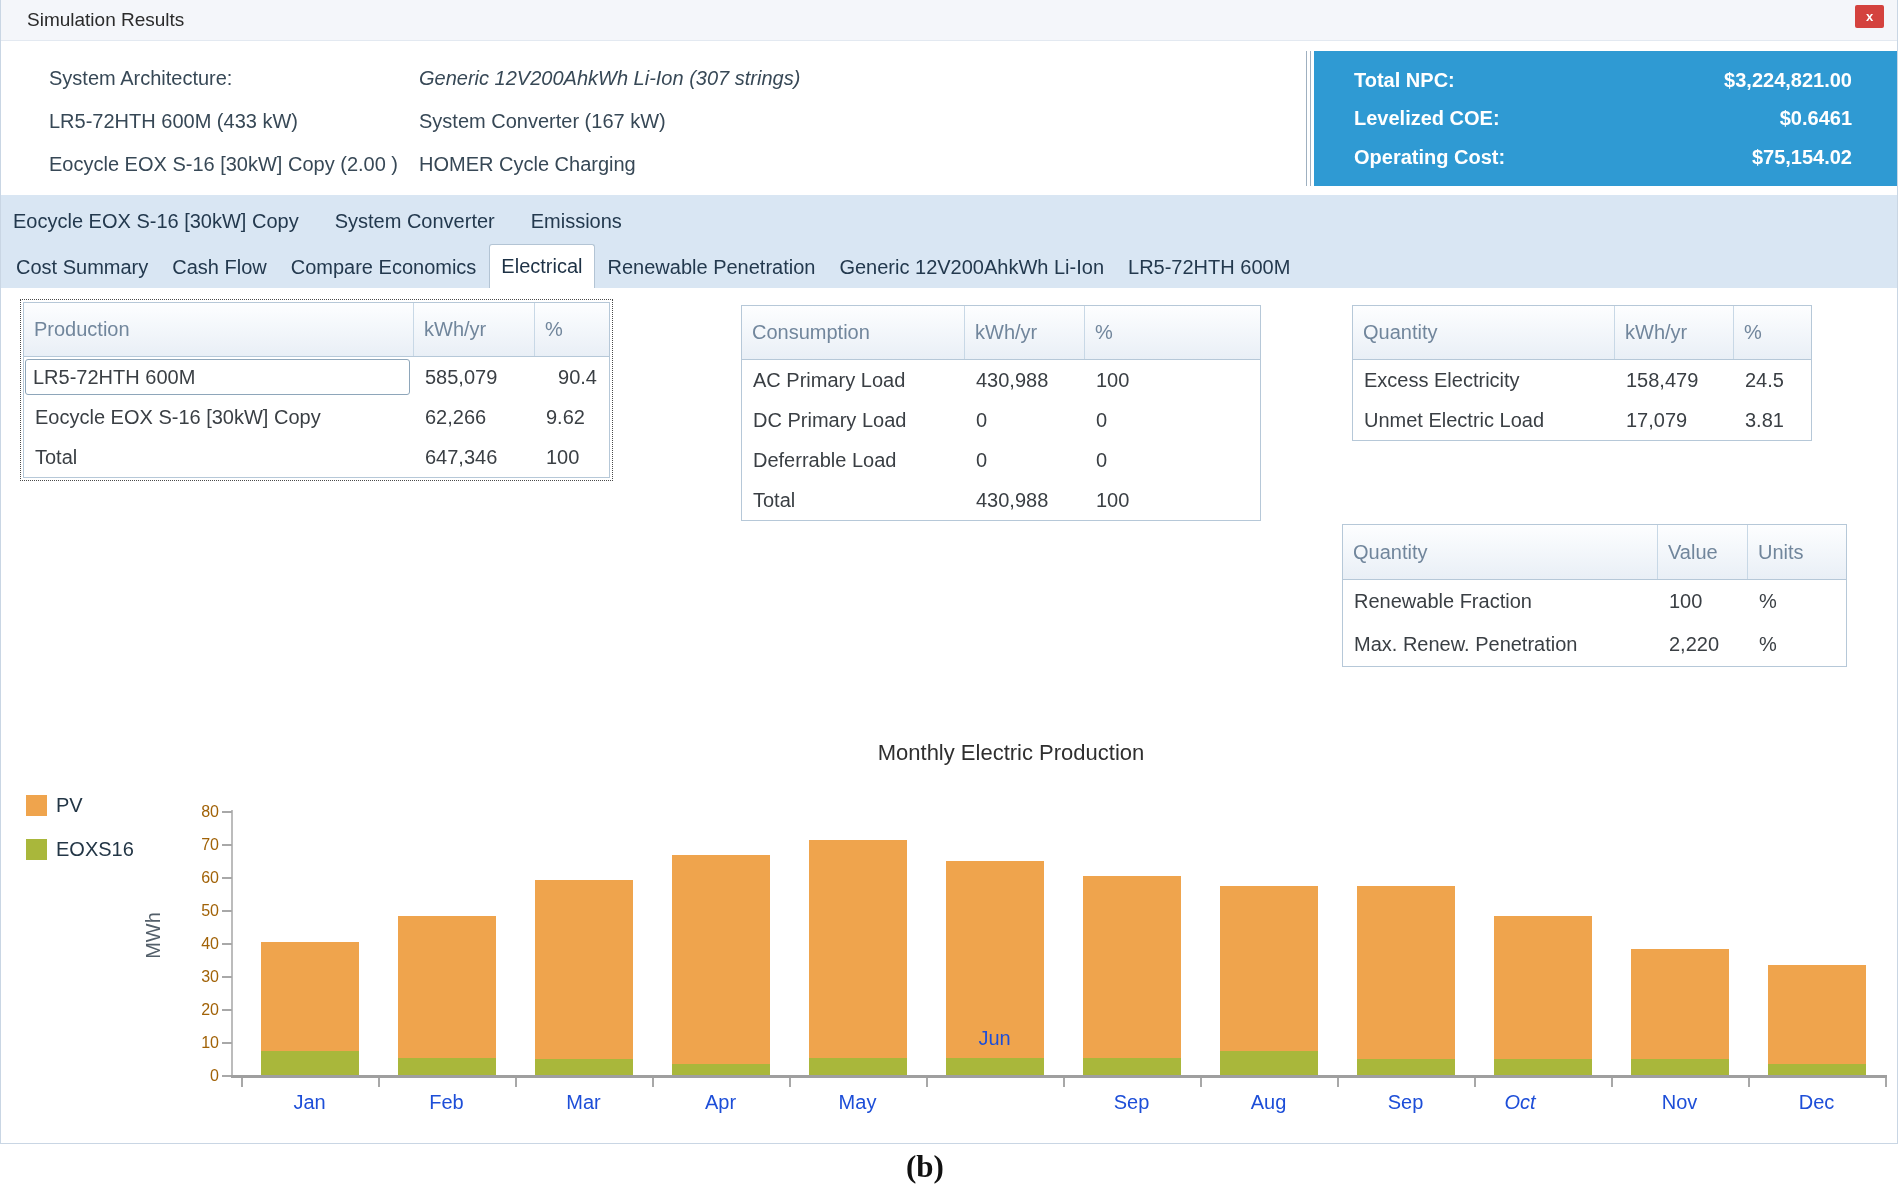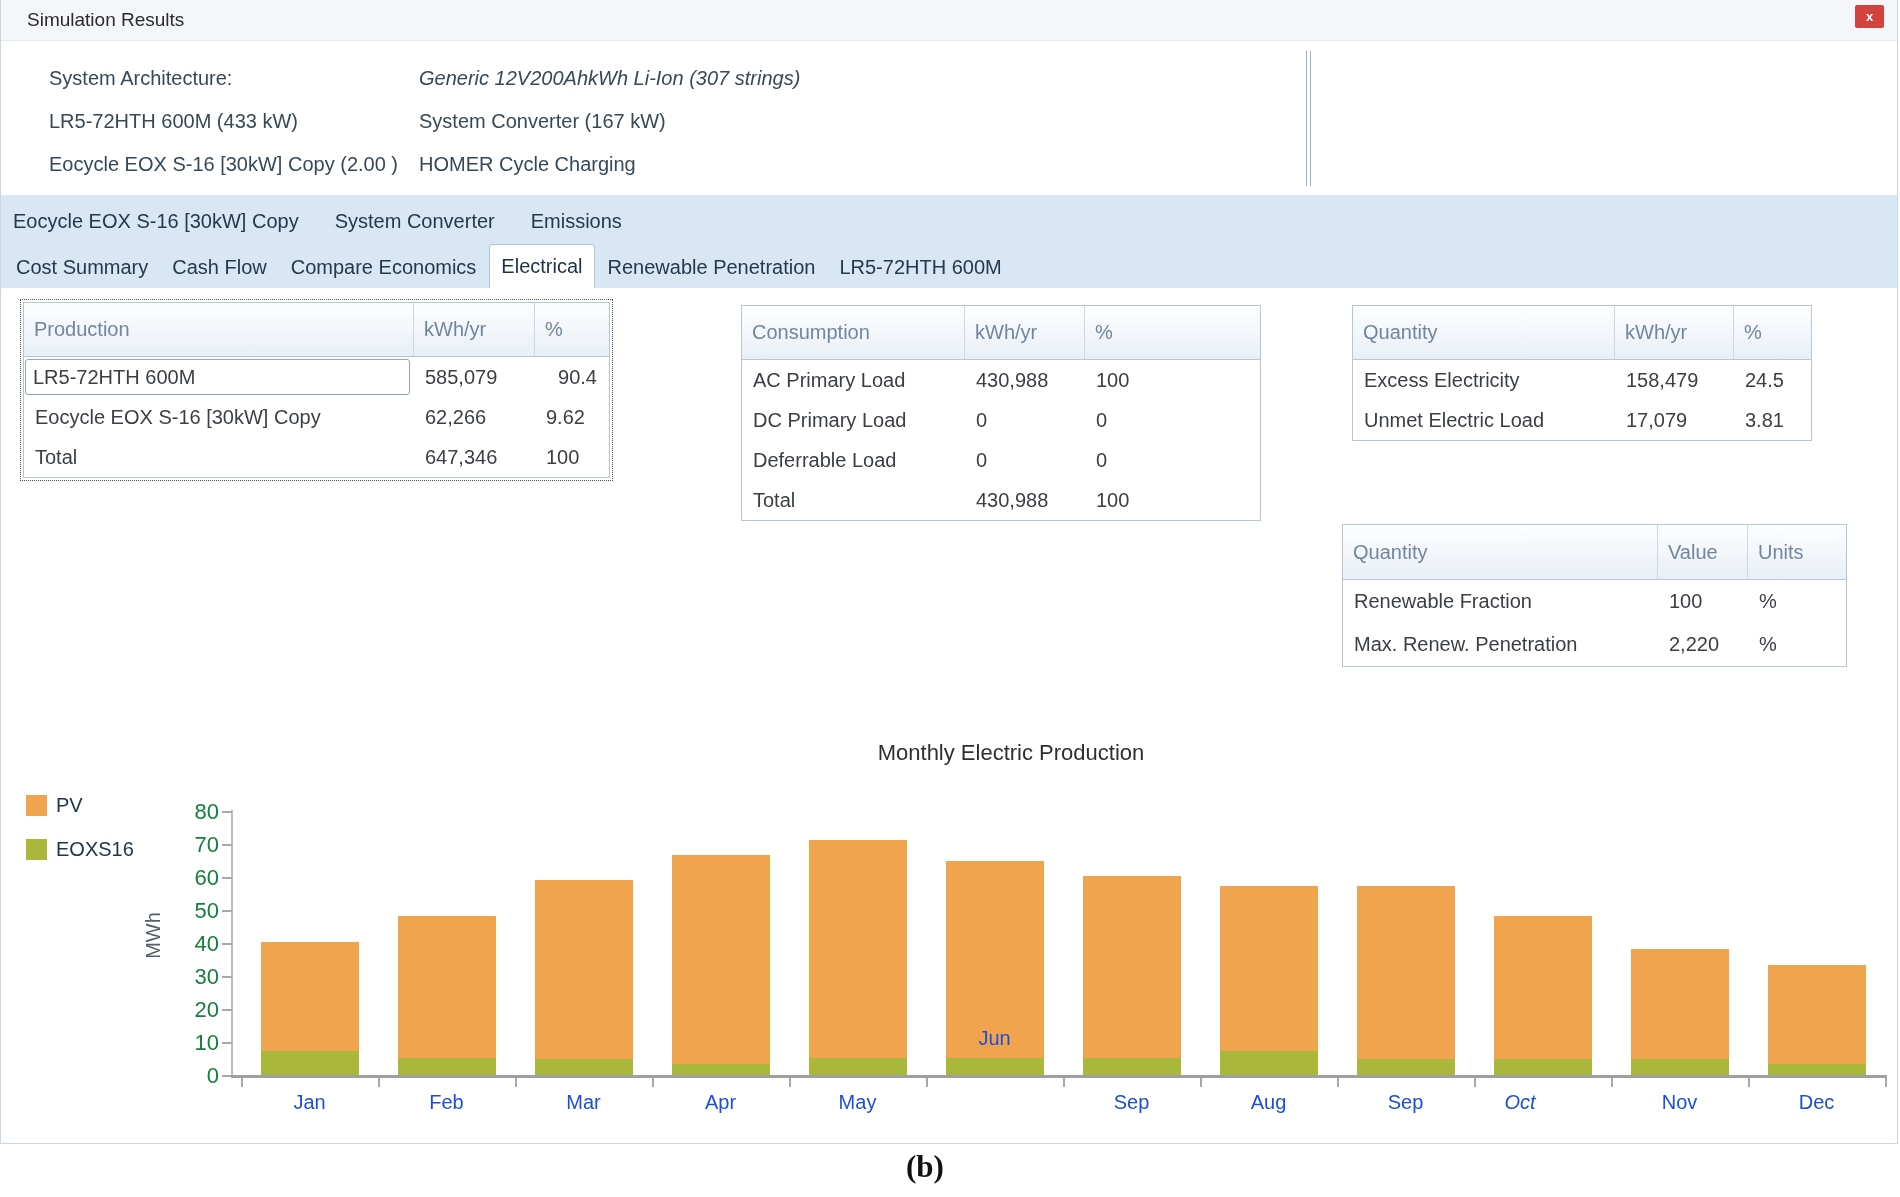--- a/index.html
+++ b/index.html
@@ -26,21 +26,21 @@
   .thead{display:flex;background:linear-gradient(#fdfeff,#e9eff6);border-bottom:1px solid #b6c8d8;}
   .hcell{box-sizing:border-box;padding-left:10px;color:#71869c;font-size:20px;white-space:nowrap;overflow:hidden;}
   .hcell{border-right:1px solid #c8d8e6;}
   .hcell:last-child{border-right:none;}
   .trow{display:flex;}
   .tcell{box-sizing:border-box;padding-left:11px;color:#3a3f44;font-size:20px;white-space:nowrap;overflow:hidden;}
   .selbox{display:block;border:1px solid #8ea6ba;border-radius:3px;background:#fff;margin:2px 4px 2px 1px;padding-left:7px;box-sizing:border-box;}
   #prod-wrap{position:absolute;left:19px;top:299px;border:1px dotted #4a4a4a;padding:2px;}
   #tbl-production{position:relative;left:0;top:0;}
   
-  .ytick-label{position:absolute;width:70px;text-align:right;font-size:22px;color:#15803d;line-height:28px;}
+  .ytick-label{position:absolute;width:70px;text-align:right;font-size:16px;color:#a16207;line-height:28px;}
   .ytick-mark{position:absolute;height:2px;background:#a8a8a8;}
   .xtick-mark{position:absolute;width:2px;background:#a8a8a8;}
   .month-label{position:absolute;width:110px;text-align:center;font-size:20px;color:#1d4ed8;line-height:28px;}
   .bar-seg{position:absolute;}
   #chart-title{position:absolute;left:260px;top:740px;width:1500px;text-align:center;font-size:22px;color:#2f2f2f;}
   #yaxis-line{position:absolute;left:230px;top:810px;width:2px;height:268px;background:#bcbcbc;}
   #xaxis-line{position:absolute;left:230px;top:1075px;width:1656px;height:3px;background:#9f9f9f;z-index:2;}
   #ylabel{position:absolute;left:110px;top:924px;width:84px;text-align:center;font-size:20px;color:#535f6a;transform:rotate(-90deg);transform-origin:center center;}
   .legend-row{position:absolute;display:flex;align-items:center;gap:9px;}
   .legswatch{width:21px;height:21px;display:inline-block;}
@@ -61,33 +61,48 @@
   <div class="arch-line" style="left:48px;top:65px;">System Architecture:</div>
   <div class="arch-line" style="left:48px;top:108px;">LR5-72HTH 600M (433 kW)</div>
   <div class="arch-line" style="left:48px;top:151px;">Eocycle EOX S-16 [30kW] Copy (2.00 )</div>
   <div class="arch-line" style="left:418px;top:65px;font-style:italic;">Generic 12V200AhkWh Li-Ion (307 strings)</div>
   <div class="arch-line" style="left:418px;top:108px;">System Converter (167 kW)</div>
   <div class="arch-line" style="left:418px;top:151px;">HOMER Cycle Charging</div>
 
   <div class="vsep" style="left:1305px;"></div>
   <div class="vsep" style="left:1309px;"></div>
 
+  <div id="npc-panel">
+    <div class="npc-row">
+      <span>Total NPC:</span>
+      <span>$3,224,821.00</span>
+    </div>
+    <div class="npc-row">
+      <span>Levelized COE:</span>
+      <span>$0.6461</span>
+    </div>
+    <div class="npc-row">
+      <span>Operating Cost:</span>
+      <span>$75,154.02</span>
+    </div>
+  </div>
 
   <div id="tabband"></div>
   <div id="tabs-row1">
       <div class="tab-item">Eocycle EOX S-16 [30kW] Copy</div>
       <div class="tab-item">System Converter</div>
       <div class="tab-item">Emissions</div>
     </div>
   <div id="tabs-row2">
       <div class="tab-item">Cost Summary</div>
       <div class="tab-item">Cash Flow</div>
       <div class="tab-item">Compare Economics</div>
       <div class="tab-item active">Electrical</div>
       <div class="tab-item">Renewable Penetration</div>
+      <div class="tab-item">Generic 12V200AhkWh Li-Ion</div>
       <div class="tab-item">LR5-72HTH 600M</div>
     </div>
 
   <div id="prod-wrap">
     <div class="tbl" id="tbl-production">
         <div class="thead">
           <div class="hcell" style="width: 390px; line-height: 53px;">Production</div>
           <div class="hcell" style="width: 121px; line-height: 53px;">kWh/yr</div>
           <div class="hcell" style="width: 74px; line-height: 53px;">%</div>
         </div>

